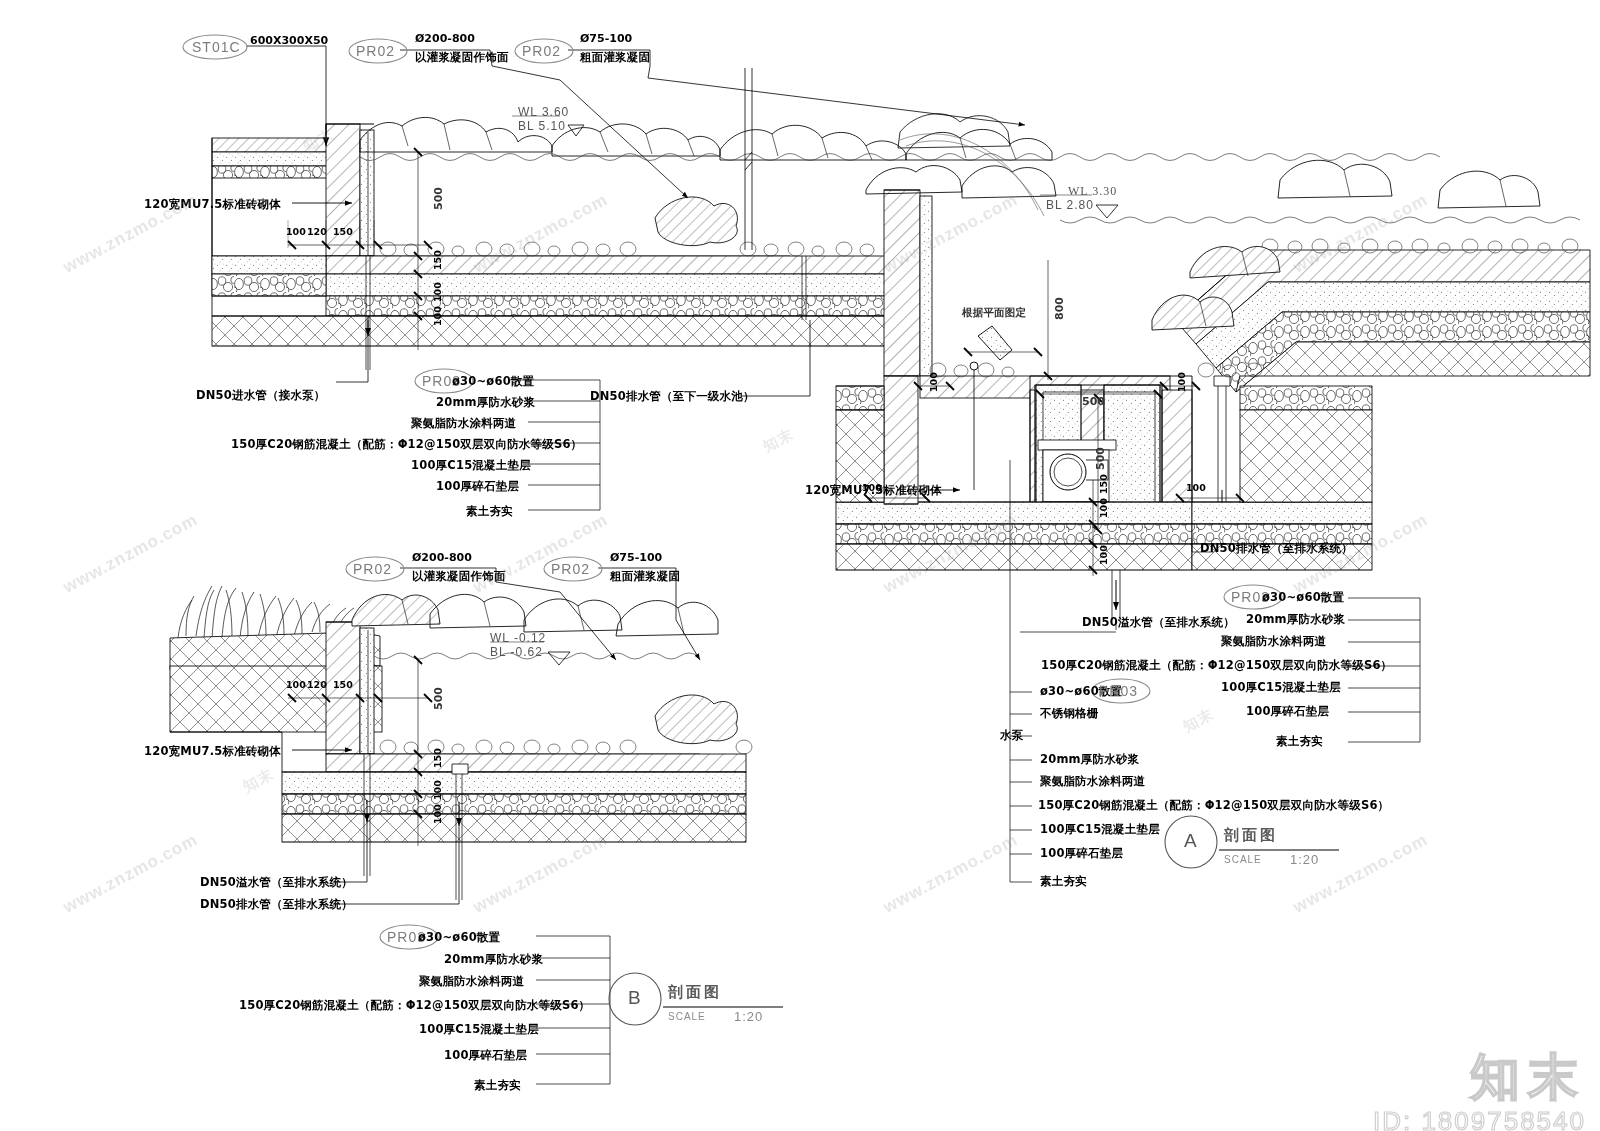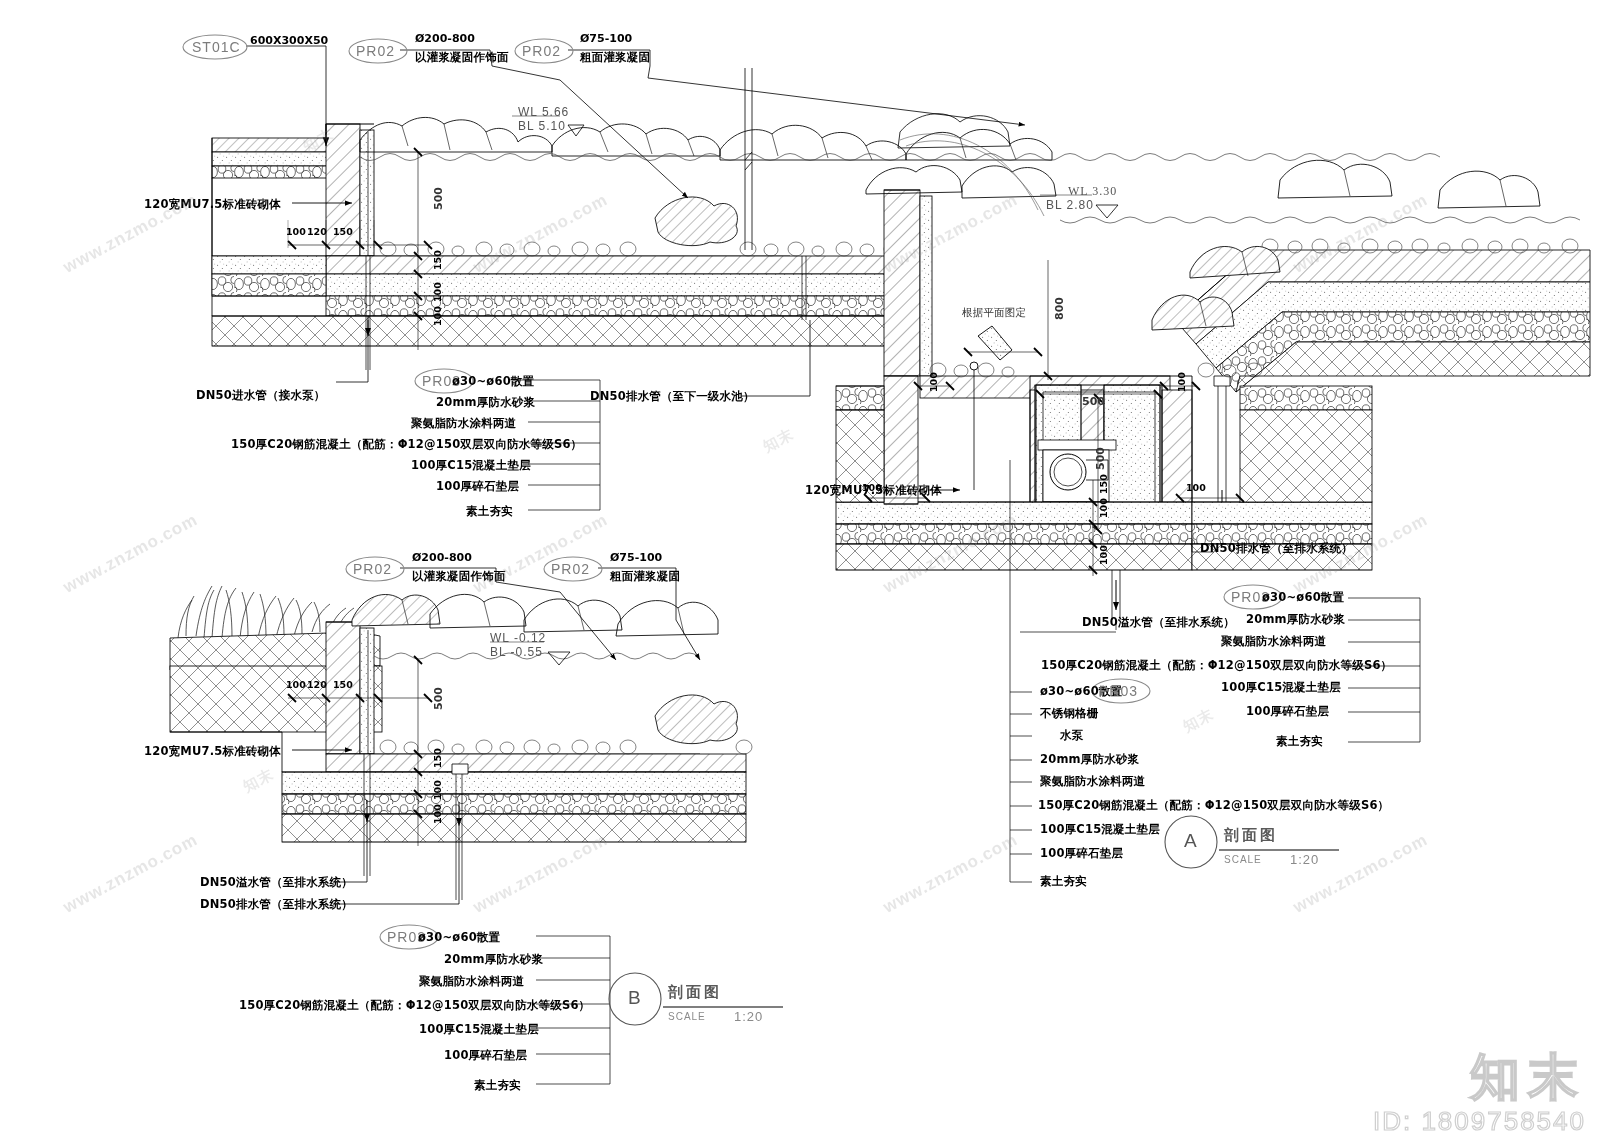--- a/index.html
+++ b/index.html
@@ -2,21 +2,21 @@
 <html><head>
 <meta charset="utf-8">
 <style>
   html,body{margin:0;padding:0;background:#ffffff;}
   body{width:1600px;height:1131px;position:relative;overflow:hidden;
        font-family:"Liberation Sans","DejaVu Sans",sans-serif;color:#000;}
   #canvas{position:absolute;left:0;top:0;width:1600px;height:1131px;margin-top:20px;}
   svg.layer{position:absolute;left:0;top:0;width:1600px;height:1131px;overflow:visible;}
   .t{position:absolute;white-space:nowrap;color:#000;font-family:"DejaVu Sans","Liberation Sans",sans-serif;}
   .cn{font-size:11.5px;letter-spacing:.2px;font-weight:700;text-align:right;}
-  .cn10{font-size:10.5px;letter-spacing:.2px;font-weight:400;}
+  .cn10{font-size:10.5px;letter-spacing:.2px;font-weight:700;}
   .num{font-size:11px;font-weight:700;font-family:"DejaVu Sans",sans-serif;}
   .num9{font-size:9.5px;font-weight:700;}
   .tag{font-size:14px;color:#7c7c7c;font-family:"Liberation Sans",sans-serif;letter-spacing:1px;}
   .wl{font-size:12px;color:#555;font-family:"Liberation Sans",sans-serif;letter-spacing:1px;}
   .dim{font-size:11px;font-weight:700;color:#333;}
   .vdim{transform-origin:0 0;}
   .secttl{font-size:15px;font-weight:700;color:#5a5a5a;letter-spacing:3px;}
   .sectscale{font-size:10px;color:#8a8a8a;letter-spacing:1px;font-family:"Liberation Sans",sans-serif;}
   .sectnum{font-size:19px;color:#555;font-family:"Liberation Sans",sans-serif;}
   .wm{position:absolute;color:rgba(140,140,140,.22);font-size:17px;font-weight:700;
@@ -579,21 +579,21 @@
 <div class="t num" style="left:250px;top:14px;">600X300X50</div>
 
 <div class="t tag" style="left:356px;top:23px;">PR02</div>
 <div class="t num" style="left:415px;top:12px;">Ø200-800</div>
 <div class="t cn" style="left:415px;top:30px;">以灌浆凝固作饰面</div>
 
 <div class="t tag" style="left:522px;top:23px;">PR02</div>
 <div class="t num" style="left:580px;top:12px;">Ø75-100</div>
 <div class="t cn" style="left:580px;top:30px;">粗面灌浆凝固</div>
 
-<div class="t wl" style="left:518px;top:85px;">WL  5.66</div>
+<div class="t wl" style="left:518px;top:85px;">WL  3.60</div>
 <div class="t wl" style="left:518px;top:99px;">BL  5.10</div>
 <div class="t wl" style="left:1068px;top:164px;font-family:Liberation Serif, serif;">WL  3.30</div>
 <div class="t wl" style="left:1046px;top:178px;">BL  2.80</div>
 
 <div class="t cn" style="left:144px;top:177px;">120宽MU7.5标准砖砌体</div>
 
 <div class="t num9" style="left:286px;top:206px;">100</div>
 <div class="t num9" style="left:307px;top:206px;">120</div>
 <div class="t num9" style="left:333px;top:206px;">150</div>
 
@@ -638,38 +638,38 @@
 <div class="t cn" style="left:1246px;top:592px;">20mm厚防水砂浆</div>
 <div class="t cn" style="left:1221px;top:614px;">聚氨脂防水涂料两道</div>
 <div class="t cn" style="left:1041px;top:638px;">150厚C20钢筋混凝土（配筋：Φ12@150双层双向防水等级S6）</div>
 <div class="t cn" style="left:1221px;top:660px;">100厚C15混凝土垫层</div>
 <div class="t cn" style="left:1246px;top:684px;">100厚碎石垫层</div>
 <div class="t cn" style="left:1276px;top:714px;">素土夯实</div>
 
 <div class="t cn" style="left:1040px;top:664px;">ø30~ø60散置</div>
 <div class="t tag" style="left:1099px;top:663px;">PR03</div>
 <div class="t cn" style="left:1040px;top:686px;">不锈钢格栅</div>
-<div class="t cn" style="left:1060px;top:708px;">水泵</div>
+<div class="t cn" style="left:1000px;top:708px;">水泵</div>
 <div class="t cn" style="left:1040px;top:732px;">20mm厚防水砂浆</div>
 <div class="t cn" style="left:1040px;top:754px;">聚氨脂防水涂料两道</div>
 <div class="t cn" style="left:1038px;top:778px;">150厚C20钢筋混凝土（配筋：Φ12@150双层双向防水等级S6）</div>
 <div class="t cn" style="left:1040px;top:802px;">100厚C15混凝土垫层</div>
 <div class="t cn" style="left:1040px;top:826px;">100厚碎石垫层</div>
 <div class="t cn" style="left:1040px;top:854px;">素土夯实</div>
 
 <div class="t tag" style="left:353px;top:541px;">PR02</div>
 <div class="t num" style="left:412px;top:531px;">Ø200-800</div>
 <div class="t cn" style="left:412px;top:549px;">以灌浆凝固作饰面</div>
 
 <div class="t tag" style="left:551px;top:541px;">PR02</div>
 <div class="t num" style="left:610px;top:531px;">Ø75-100</div>
 <div class="t cn" style="left:610px;top:549px;">粗面灌浆凝固</div>
 
 <div class="t wl" style="left:490px;top:611px;">WL -0.12</div>
-<div class="t wl" style="left:490px;top:625px;">BL -0.55</div>
+<div class="t wl" style="left:490px;top:625px;">BL -0.62</div>
 
 <div class="t cn" style="left:144px;top:724px;">120宽MU7.5标准砖砌体</div>
 
 <div class="t num9" style="left:286px;top:659px;">100</div>
 <div class="t num9" style="left:307px;top:659px;">120</div>
 <div class="t num9" style="left:333px;top:659px;">150</div>
 
 <div class="t dim vdim" style="left:432px;top:690px;transform:rotate(-90deg);">500</div>
 <div class="t num9 vdim" style="left:432px;top:748px;transform:rotate(-90deg);">150</div>
 <div class="t num9 vdim" style="left:432px;top:780px;transform:rotate(-90deg);">100</div>

